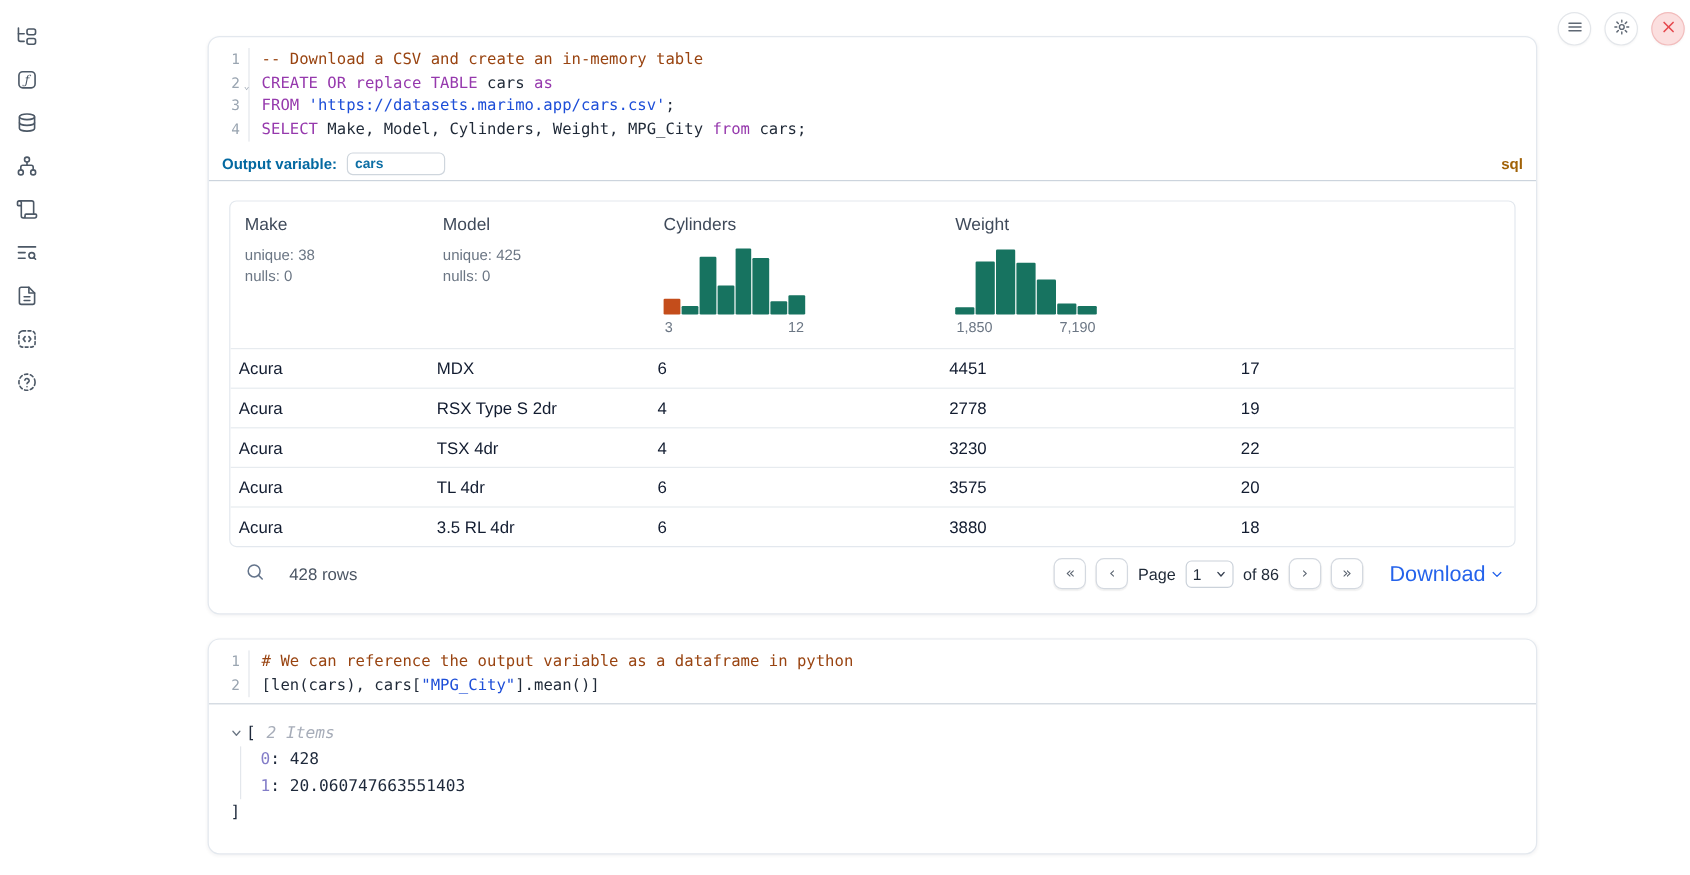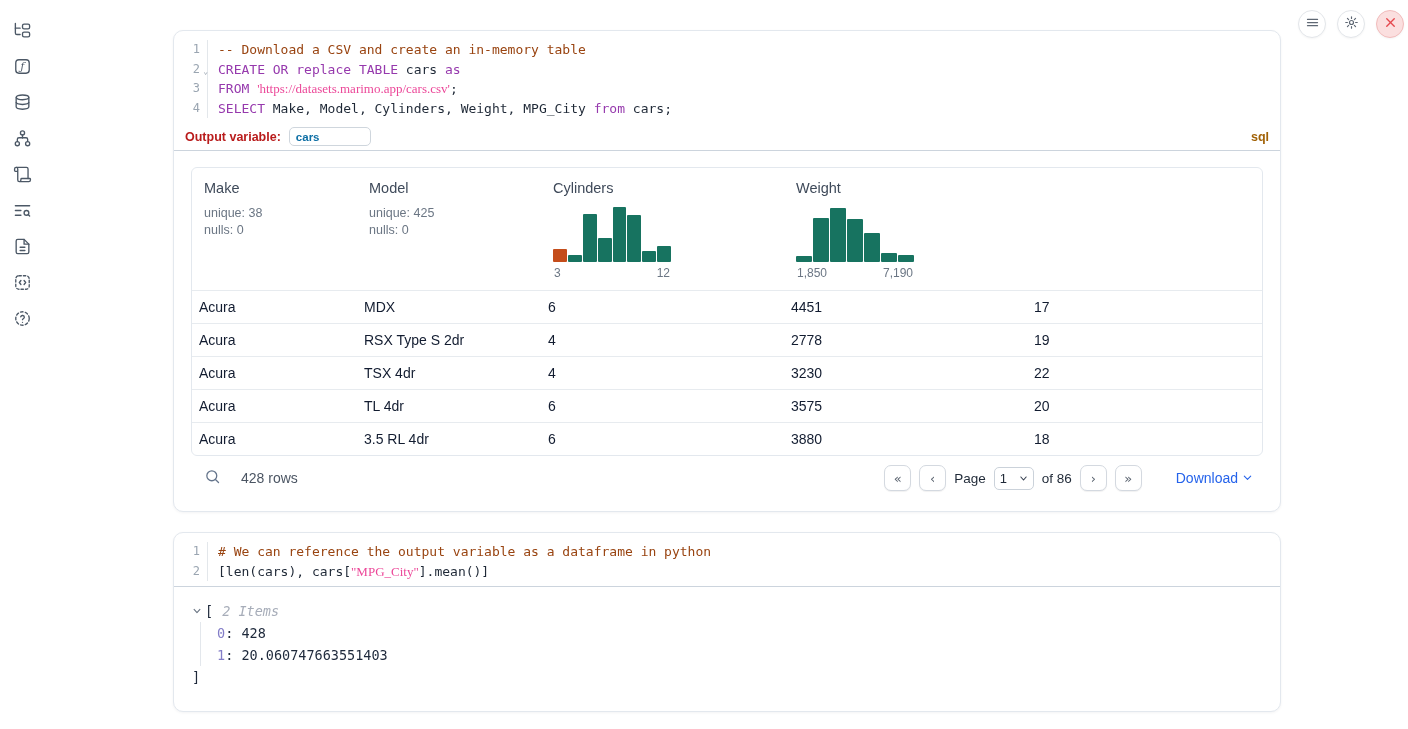--- a/index.html
+++ b/index.html
@@ -20,24 +20,24 @@
   .cell { position:absolute; left:173px; width:1108px; background:#fff; border:1px solid #e3e8ee; border-radius:10px; box-shadow:0 1px 3px rgba(15,23,42,.05); overflow:hidden; }
   #cell-sql { top:30px; height:482px; }
   #cell-py  { top:532px; height:180px; }
 
   .code-area { display:flex; padding:9px 0 5px 0; }
   .gutter { width:34px; border-right:1px solid #e3e7eb; color:#9aa5b1; font:12px/19.5px "DejaVu Sans Mono",monospace; }
   .gut-row { height:19.5px; text-align:right; padding-right:7px; position:relative; }
   .gut-row .fold { position:absolute; right:-1px; top:2px; font-size:8px; color:#9aa5b1; }
   .codecol { flex:1; font:13px/19.5px "DejaVu Sans Mono",monospace; color:#1f2937; padding-left:10px; white-space:pre; }
   .code-line { height:19.5px; }
-  .tk-c { color:#994411; } .tk-k { color:#9639ad; } .tk-s { color:#ec4899;font-family:Liberation Serif, serif; } .tk-p { color:#1f2937; }
+  .tk-c { color:#994411; } .tk-k { color:#9639ad; } .tk-s { color:#1d4ed8; } .tk-p { color:#1f2937; }
 
   .outvar-row { height:27px; display:flex; align-items:center; padding:0 11px; gap:8px; }
-  .outvar-label { font-size:12.5px; font-weight:bold; color:#b91c1c; }
+  .outvar-label { font-size:12.5px; font-weight:bold; color:#0369a1; }
   .outvar-input { width:82px; height:19px; border:1px solid #cfd6dd; border-radius:5px; font:bold 11.5px "Liberation Sans",sans-serif; color:#0e6fa5; padding:0 6px; outline:none; }
   .lang-badge { margin-left:auto; font-size:12.5px; font-weight:bold; color:#a16207; }
   .cell-divider { border-top:1px solid #ccd4dd; }
 
   
   .out-sql { padding:16px 17px 0 17px; }
   .dtable { border:1px solid #e3e8ee; border-radius:6px; overflow:hidden; }
   .thead, .trow { display:grid; grid-template-columns:165px 184px 243px 243px 1fr; }
   .hcell { padding:12px 8px 8px 12px; min-height:122px; cursor:pointer; }
   .hlabel { font-size:14.5px; color:#3f4a5a; margin-bottom:9px; }
@@ -51,21 +51,21 @@
 
   .tfoot { display:flex; align-items:center; height:44px; padding:0 2px; }
   .search-btn { background:none; border:none; color:#64748b; margin-left:11px; display:flex; cursor:pointer; }
   .search-btn svg { width:17px; height:17px; }
   .rowcount { margin-left:20px; font-size:14px; color:#4b5563; }
   .pager { margin-left:auto; display:flex; align-items:center; gap:8px; }
   .pgbtn { width:27px; height:26px; border:1px solid #d4d9e0; border-radius:7px; background:#fff; box-shadow:0 1px 1px rgba(0,0,0,.06); color:#5b6470; font-size:13px; display:flex; align-items:center; justify-content:center; cursor:pointer; font-family:"DejaVu Sans",sans-serif; }
   .pg-label { font-size:13.5px; color:#1f2937; }
   .pg-select { width:40px; height:23px; border:1px solid #cbd2da; border-radius:5px; display:flex; align-items:center; justify-content:space-between; padding:0 5px; font-size:13px; color:#1f2937; cursor:pointer; background:#fff; }
   .pg-select svg { width:9px; height:9px; color:#374151; }
-  .download { display:flex; align-items:center; gap:4px; color:#2563eb; font-size:14px; background:none; border:none; cursor:pointer; margin-left:26px; margin-right:8px; }
+  .download { display:flex; align-items:center; gap:4px; color:#2563eb; font-size:18px; background:none; border:none; cursor:pointer; margin-left:14px; margin-right:8px; }
   .download svg { width:11px; height:11px; }
 
   
   .out-py { padding:13px 18px 0 18px; font:13.5px/22px "DejaVu Sans Mono",monospace; color:#1e293b; }
   .tree-head { display:flex; align-items:center; gap:3px; }
   .tree-chev { color:#6b7684; display:flex; cursor:pointer; }
   .tree-chev svg { width:10px; height:10px; }
   .tree-items-label { color:#a7adb9; font-style:italic; margin-left:6px; }
   .tree-children { margin-left:8px; padding-left:16px; border-left:1px solid #e3e7ec; }
   .tree-key { color:#837dc8; }

